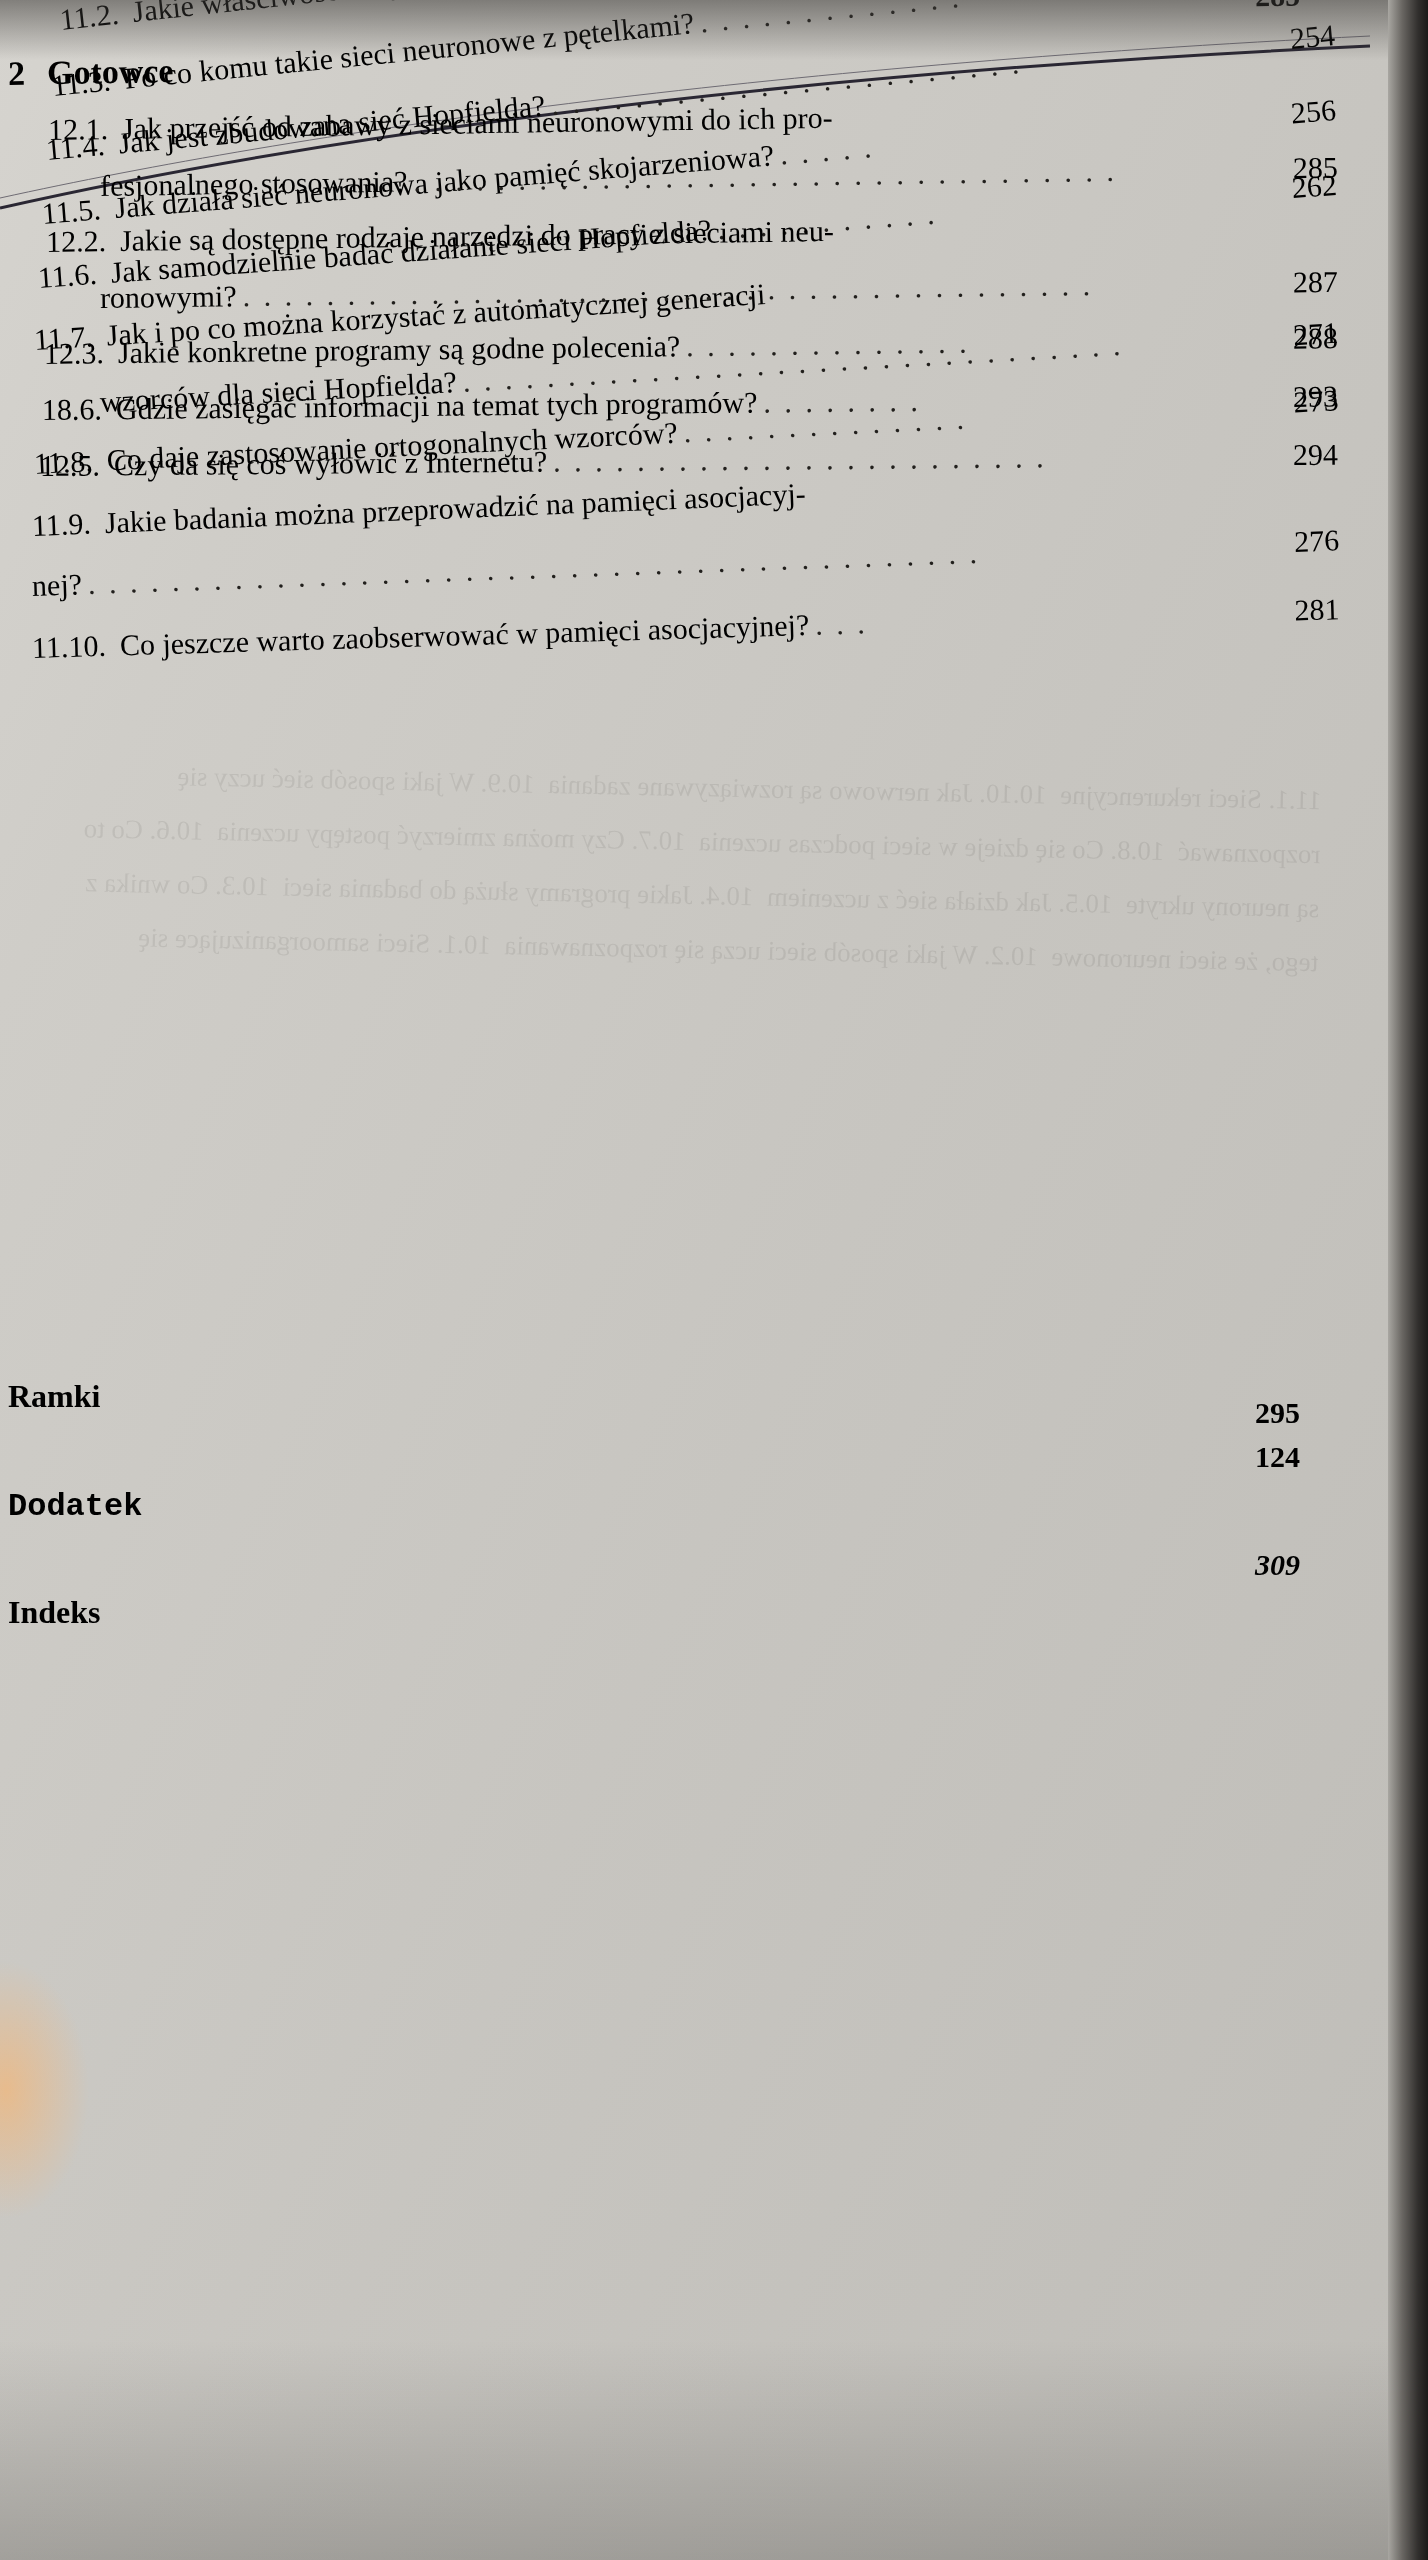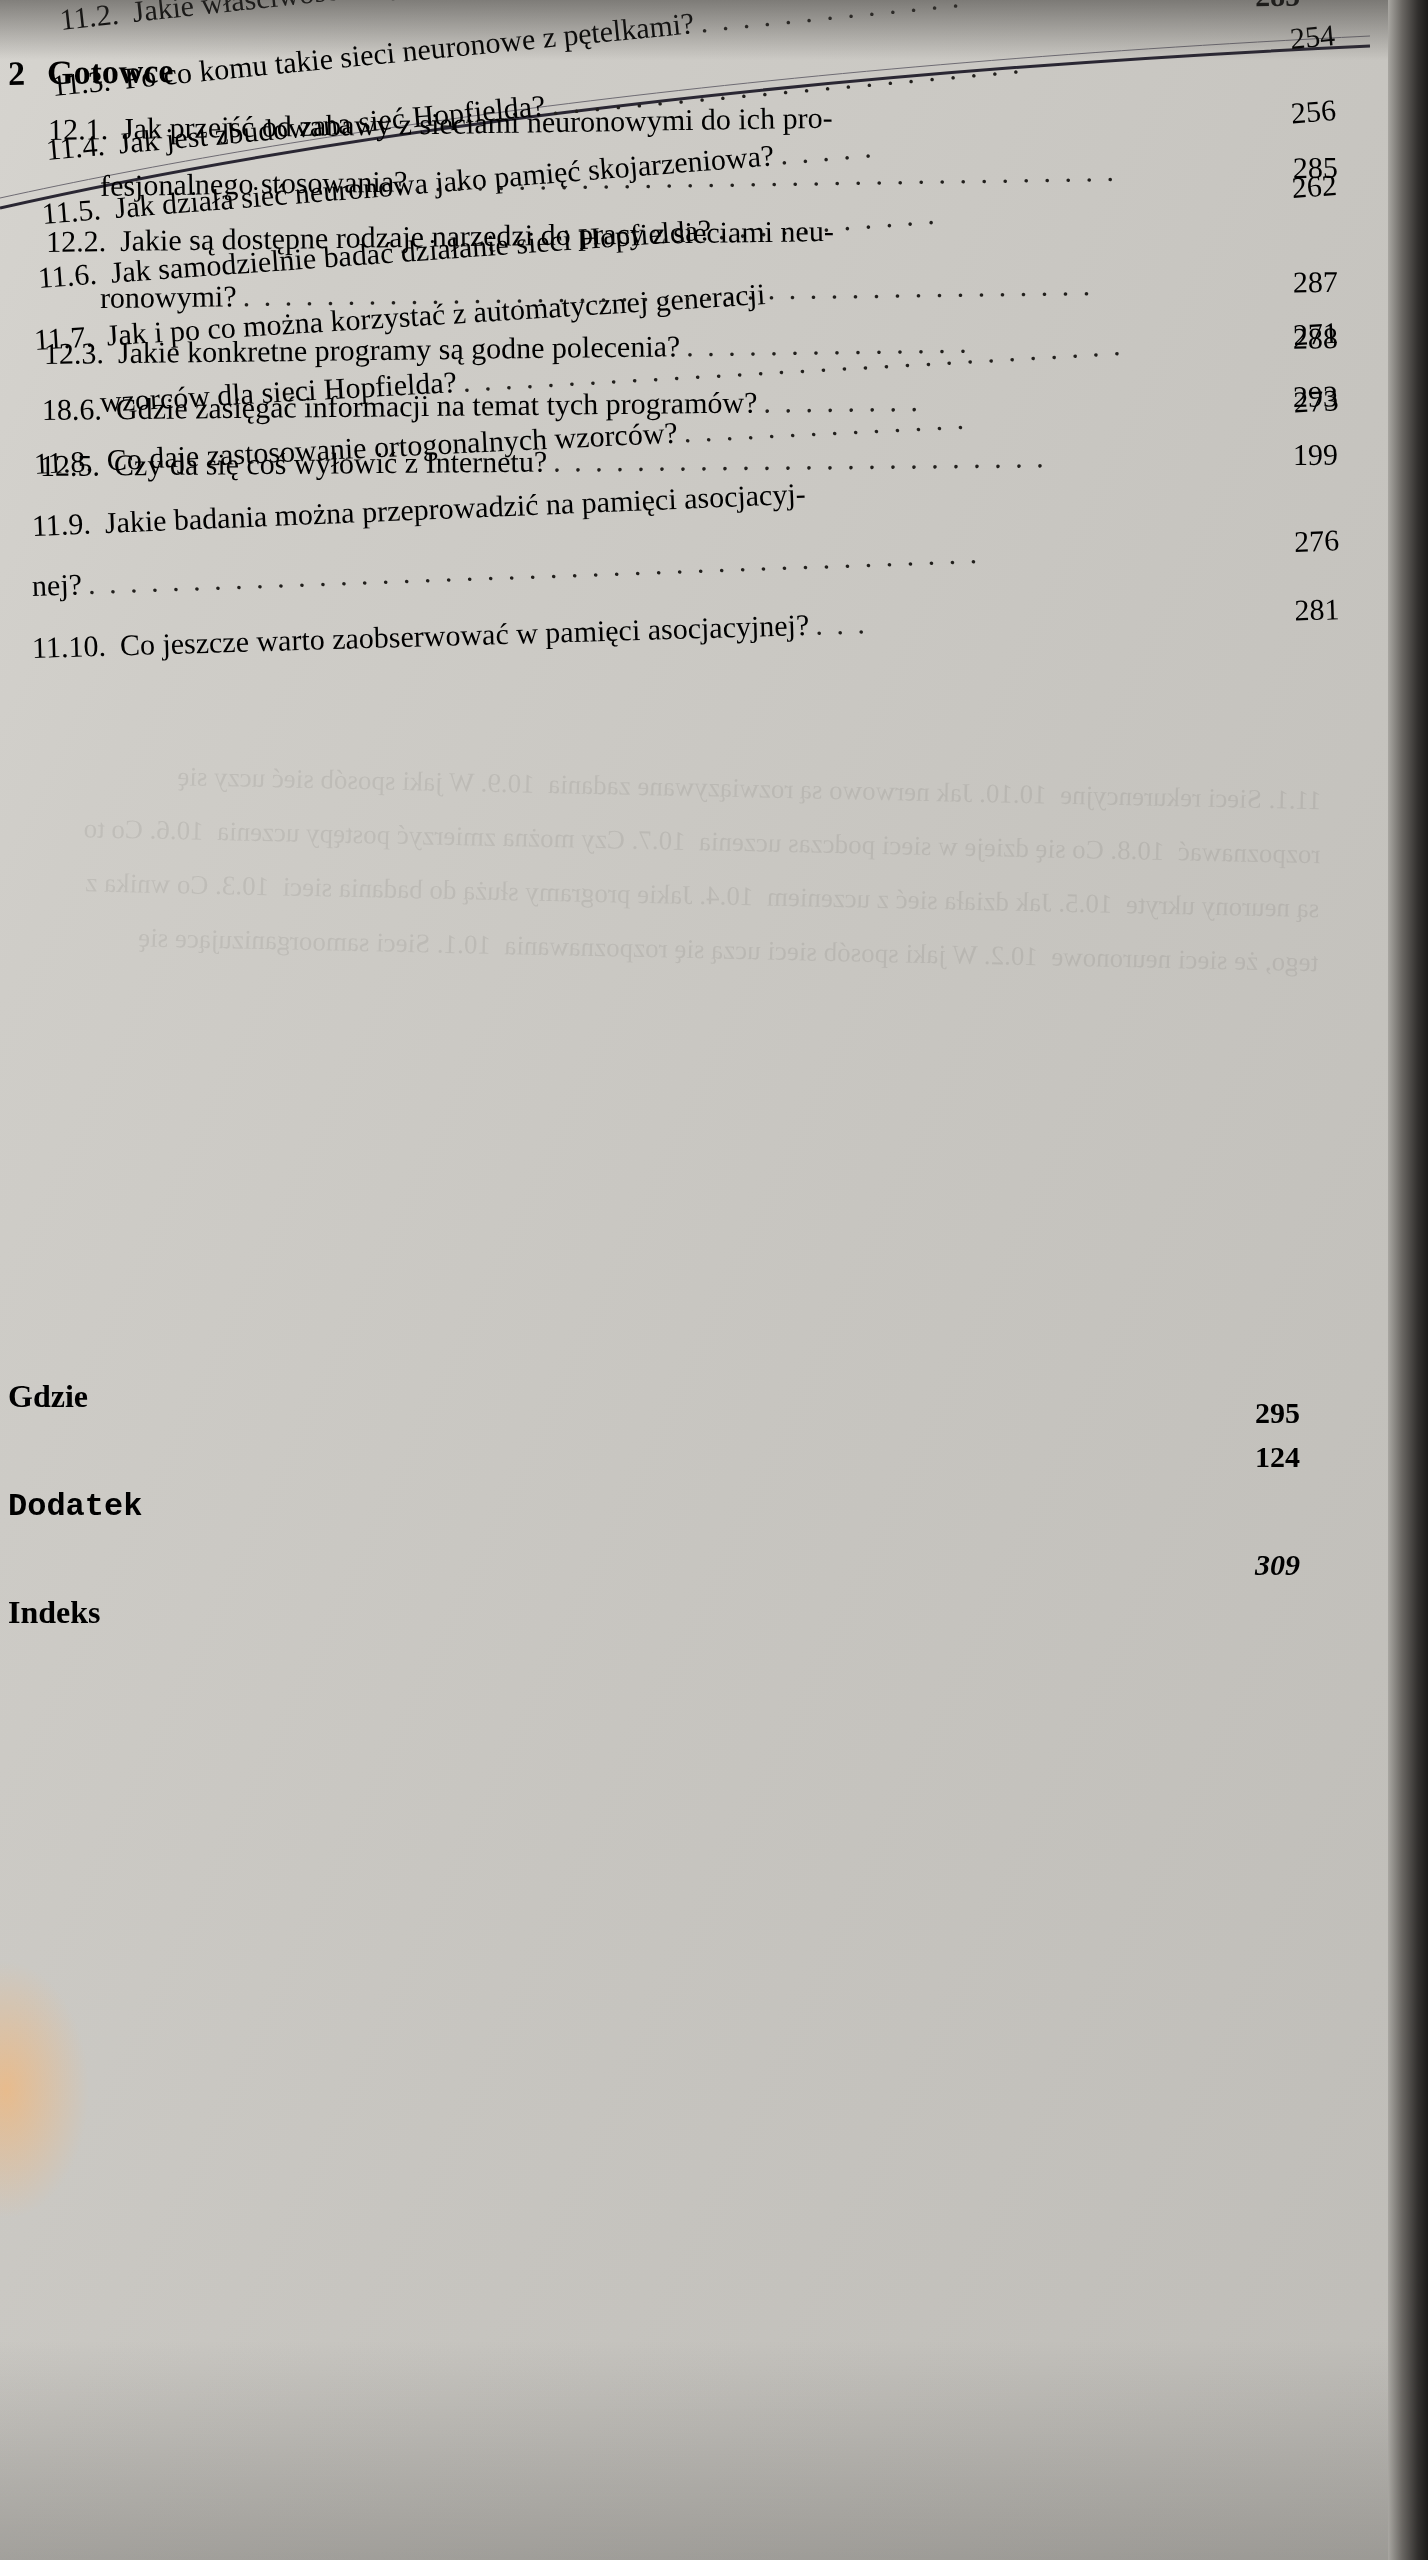--- a/index.html
+++ b/index.html
@@ -314,28 +314,28 @@
           <span class="dots">. . . . . . . .</span>
           <span class="pg">293</span>
         </div>
       </div>
 
       <div class="row" style="left:40px; top:446px; width:1298px; transform: rotate(-0.5deg);">
         <div class="toc-line">
           <span class="num">12.5.</span>
           <span class="title">Czy da się coś wyłowić z Internetu?</span>
           <span class="dots">. . . . . . . . . . . . . . . . . . . . . . . .</span>
-          <span class="pg">199</span>
+          <span class="pg">294</span>
         </div>
       </div>
 
     </div>
 
     <div class="pageonly" style="left:1140px; top:1396px; width:160px;">295</div>
-    <div class="back-entry" style="left:8px; top:1378px;">Gdzie</div>
+    <div class="back-entry" style="left:8px; top:1378px;">Ramki</div>
 
     <div class="pageonly" style="left:1140px; top:1440px; width:160px;">124</div>
     <div class="back-entry" style="left:8px; top:1488px;font-family:Liberation Mono, monospace;">Dodatek</div>
 
     <div class="pageonly" style="left:1140px; top:1548px; width:160px;font-style:italic;">309</div>
     <div class="back-entry" style="left:8px; top:1594px;">Indeks</div>
 
   </div>
 
   <div class="glow"></div>

